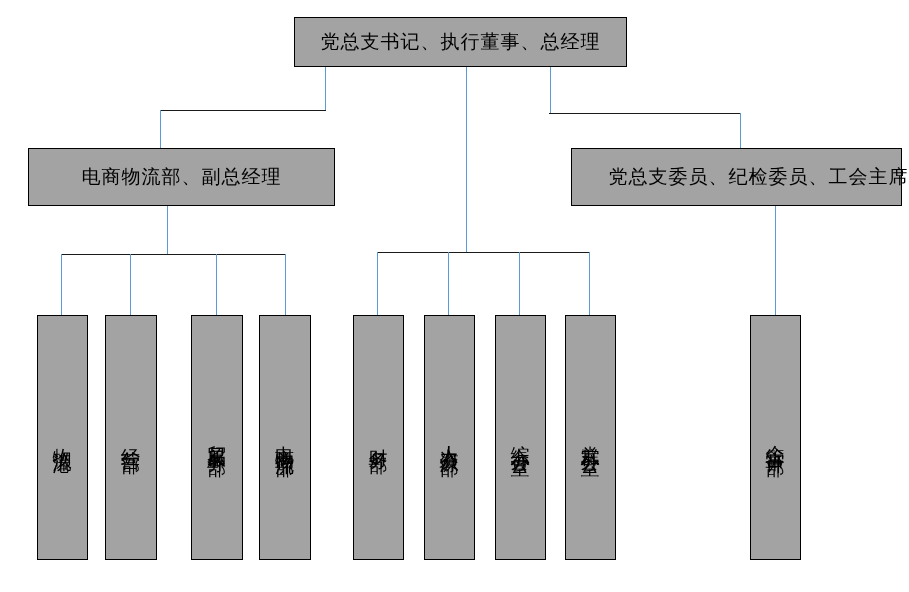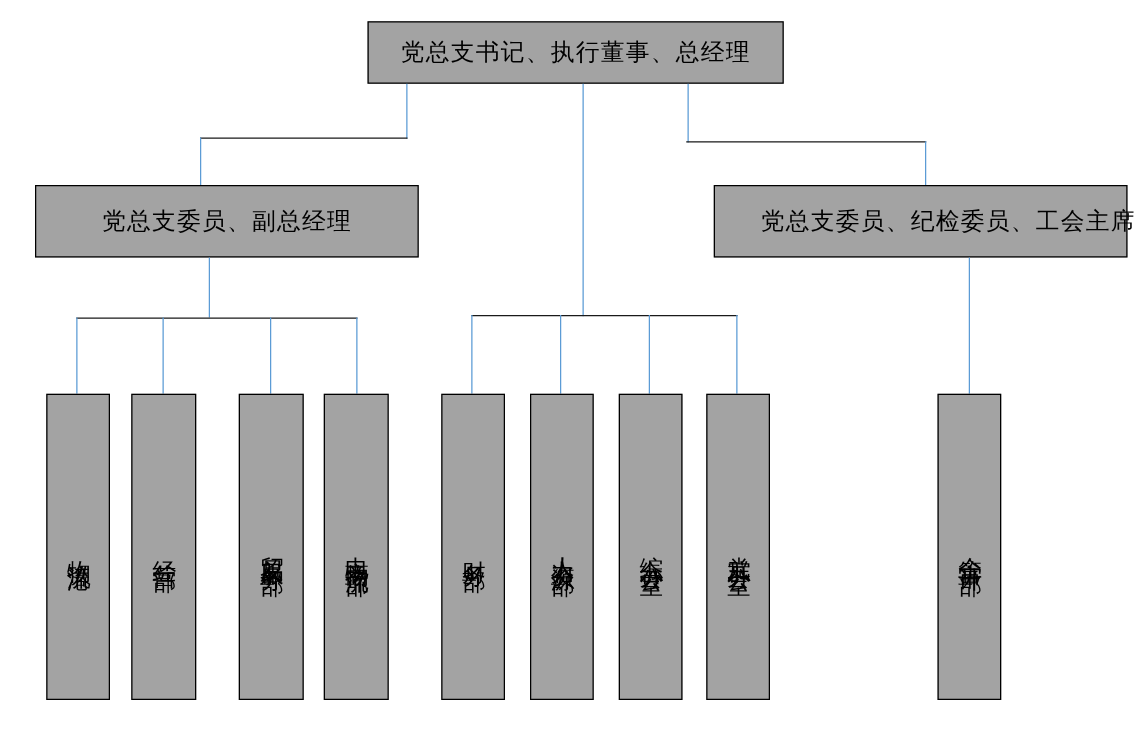--- a/index.html
+++ b/index.html
@@ -75,21 +75,21 @@
 
   <div class="conn conn-v" style="left:466px; top:67px; height:186px;"></div>
 
   <div class="conn conn-v" style="left:550px; top:67px; height:47px;"></div>
 
   <div class="conn conn-h" style="left:549px; top:113px; width:192px;"></div>
 
   <div class="conn conn-v" style="left:740px; top:113px; height:36px;"></div>
 
   <div class="node node-horizontal" style="left:28px; top:148px; width:307px; height:58px;">
-    <span>党总支委员、副总经理</span>
+    <span>电商物流部、副总经理</span>
   </div>
 
   <div class="node node-horizontal" style="left:571px; top:148px; width:331px; height:58px;padding-left:44px;">
     <span>党总支委员、纪检委员、工会主席</span>
   </div>
 
   <div class="conn conn-v" style="left:167px; top:206px; height:48px;"></div>
 
   <div class="conn conn-h" style="left:61px; top:254px; width:225px;"></div>
 

